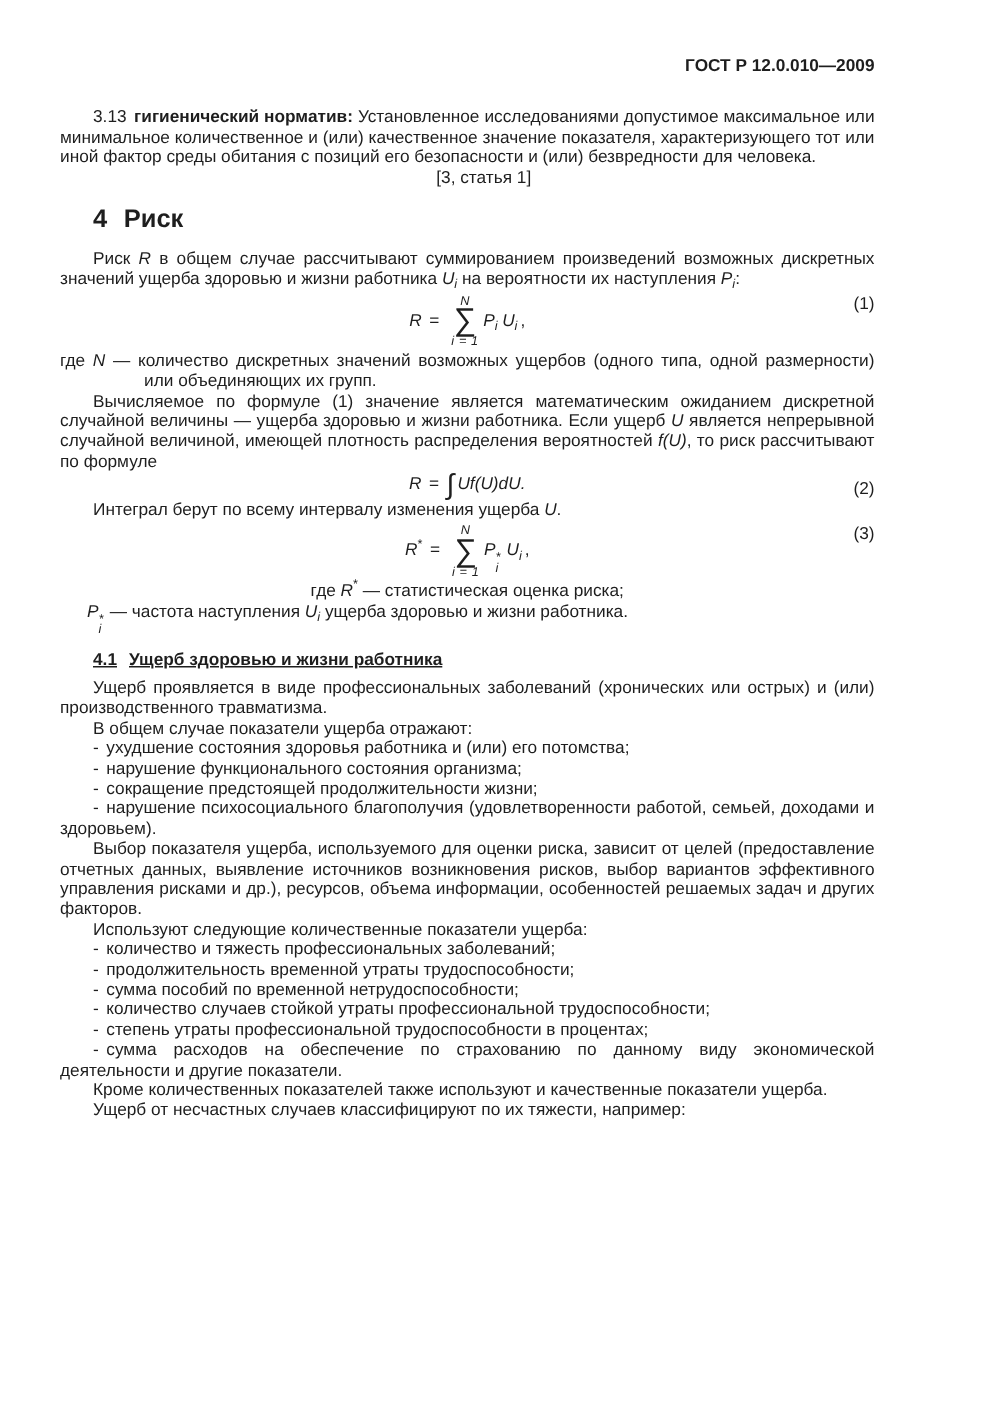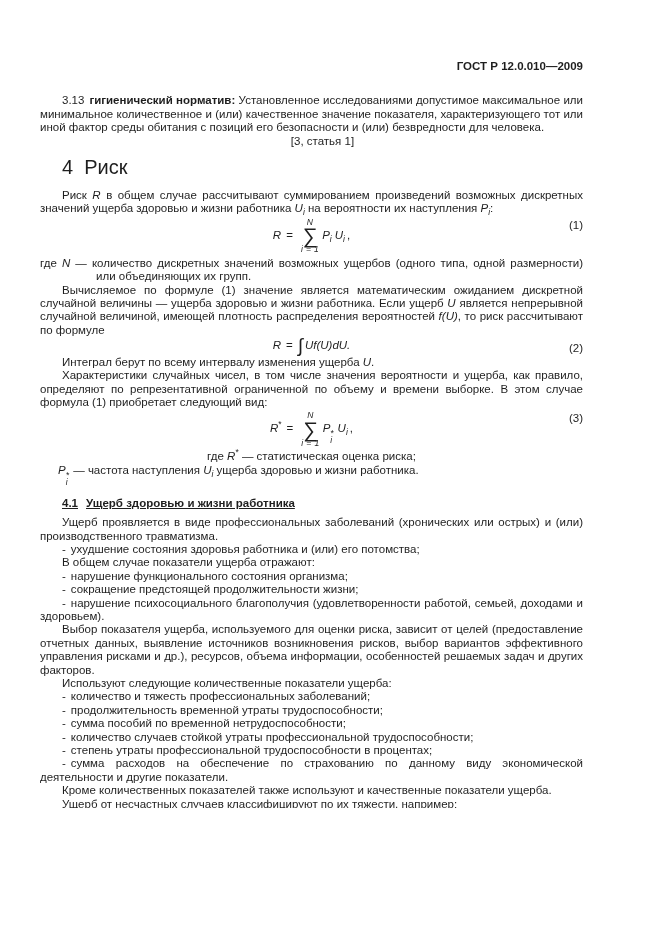--- a/index.html
+++ b/index.html
@@ -1,37 +1,37 @@
 <!DOCTYPE html>
 <html lang="ru"><head>
 <meta charset="utf-8">
 <style>
   html,body{margin:0;padding:0;background:#ffffff;}
   .page{
     position:relative;
     width:661px;height:808px;
     box-sizing:border-box;
-    padding:60px 78px 0 40px;
+    padding:38px 78px 0 40px;
     background:#ffffff;
     color:#1e1e1e;
     font-family:"Liberation Sans",sans-serif;
     font-size:11.5px;
     line-height:13.4px;
   }
   .doc-header{
     text-align:right;
     font-weight:bold;
     margin:0 0 21px 0;
   }
   p{margin:0;}
   .para{text-align:justify;text-indent:22px;}
   .src{text-indent:22px;text-align:center;}
   .h-sec{
-    font-size:20px;line-height:17px;
-    font-weight:normal;
+    font-size:17px;line-height:17px;
+    font-weight:bold;
     margin:11px 0 13px 0;
     text-indent:22px;
   }
   .h-sec .htitle{margin-left:11px;}
   .h-sub{
     font-weight:bold;
     margin:11px 0 6px 0;
     text-indent:22px;
     text-decoration:underline;
   }
@@ -95,21 +95,20 @@
 
   <p class="para"><span>Вычисляемое по формуле (1) значение является математическим ожиданием дискретной случайной величины — ущерба здоровью и жизни работника. Если ущерб </span><span class="mi">U</span><span> является непрерывной случайной величиной, имеющей плотность распределения вероятностей </span><span class="mi">f(U)</span><span>, то риск рассчитывают по формуле</span></p>
 
   <div class="formula formula2">
     <span><span class="mi">R</span><span class="feq">=</span><span class="intsym">∫</span><span class="mi">Uf(U)dU.</span></span>
     <span class="fnum">(2)</span>
   </div>
 
   <p class="para"><span>Интеграл берут по всему интервалу изменения ущерба </span><span class="mi">U</span><span>.</span></p>
 
-  <p class="para">Характеристики случайных чисел, в том числе значения вероятности и ущерба, как правило, определяют по репрезентативной ограниченной по объему и времени выборке. В этом случае формула (1) приобретает следующий вид:</p>
 
   <div class="formula">
     <span><span class="mi">R</span><sup class="fsup">*</sup><span class="feq">=</span><span class="sumop">
           <span class="slim">N</span>
           <span class="ssym">∑</span>
           <span class="slim">i = 1</span>
         </span><span class="mi">P</span><span class="stk">
           <span>*</span>
           <span>i</span>
         </span><span class="mi sp">U</span><sub>i</sub><span class="tail">,</span></span>
@@ -119,23 +118,23 @@
   <p class="wline"><span>где </span><span class="mi">R</span><sup class="fsup">*</sup><span> — </span><span>статистическая оценка риска;</span></p>
 
   <p class="wline2"><span class="mi">P</span><span class="stk">
         <span>*</span>
         <span>i</span>
       </span><span> — </span><span>частота наступления </span><span class="mi">U</span><sub>i</sub><span> ущерба здоровью и жизни работника.</span></p>
 
   <div class="h-sub"><span>4.1</span><span class="htitle">Ущерб здоровью и жизни работника</span></div>
 
   <p class="para">Ущерб проявляется в виде профессиональных заболеваний (хронических или острых) и (или) производственного травматизма.</p>
+  <p class="para">В общем случае показатели ущерба отражают:</p>
+
   <p class="para bullet"><span class="bmark">-</span><span>ухудшение состояния здоровья работника и (или) его потомства;</span></p>
-
-  <p class="para">В общем случае показатели ущерба отражают:</p>
   <p class="para bullet"><span class="bmark">-</span><span>нарушение функционального состояния организма;</span></p>
   <p class="para bullet"><span class="bmark">-</span><span>сокращение предстоящей продолжительности жизни;</span></p>
   <p class="para bullet"><span class="bmark">-</span><span>нарушение психосоциального благополучия (удовлетворенности работой, семьей, доходами и здоровьем).</span></p>
 
   <p class="para">Выбор показателя ущерба, используемого для оценки риска, зависит от целей (предоставление отчетных данных, выявление источников возникновения рисков, выбор вариантов эффективного управления рисками и др.), ресурсов, объема информации, особенностей решаемых задач и других факторов.</p>
   <p class="para">Используют следующие количественные показатели ущерба:</p>
 
   <p class="para bullet"><span class="bmark">-</span><span>количество и тяжесть профессиональных заболеваний;</span></p>
   <p class="para bullet"><span class="bmark">-</span><span>продолжительность временной утраты трудоспособности;</span></p>
   <p class="para bullet"><span class="bmark">-</span><span>сумма пособий по временной нетрудоспособности;</span></p>

